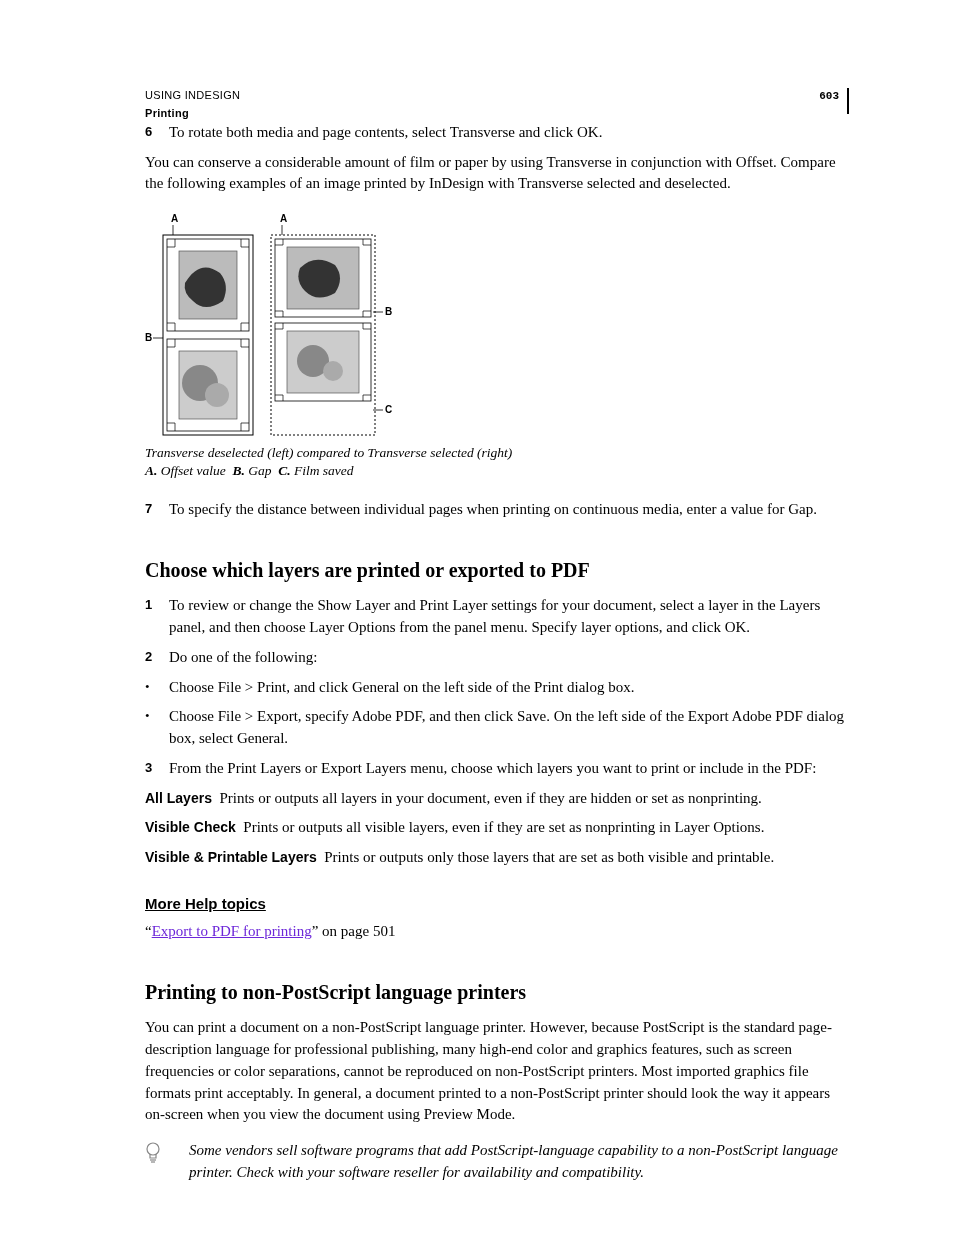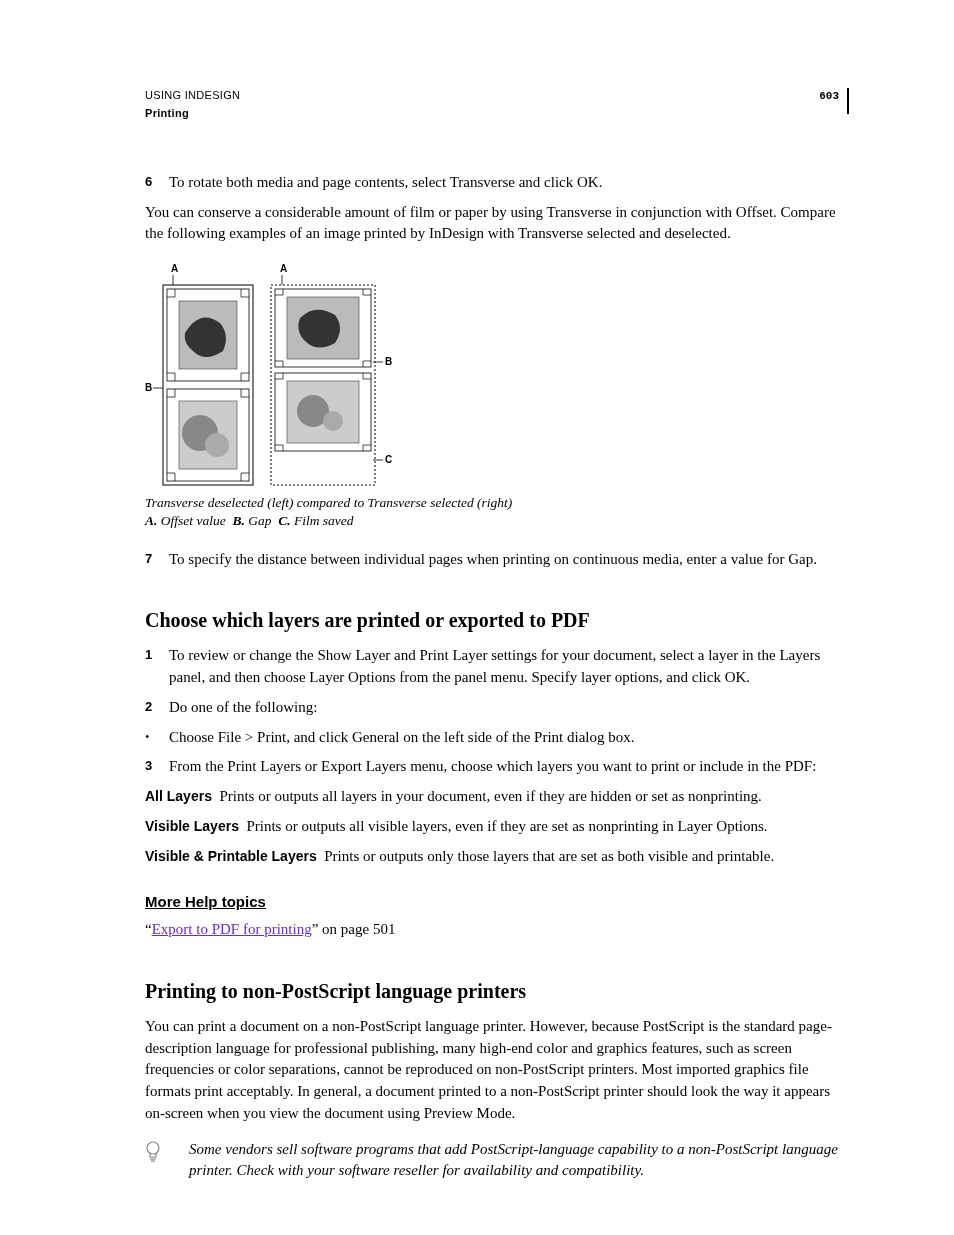--- a/index.html
+++ b/index.html
@@ -10,21 +10,20 @@
     color: #000;
     background: #fff;
     width: 954px;
     margin: 0 auto;
     padding: 88px 105px 60px 145px;
   }
   .header-row {
     display: flex;
     justify-content: space-between;
     align-items: flex-start;
-    margin-bottom: 50px;
   }
   .header-left {
     font-family: "Myriad Pro", Arial, sans-serif;
     font-size: 11px;
     letter-spacing: 0.3px;
   }
   .header-subtitle {
     font-weight: bold;
     font-size: 11px;
     margin-top: 2px;
@@ -256,34 +255,37 @@
   <li>
     <span class="num">2</span>
     <span class="txt">Do one of the following:</span>
   </li>
 </ol>
 
 <ul class="bullets">
   <li>
       <span>Choose File &gt; Print, and click General on the left side of the Print dialog box.</span>
     </li>
+  <li>
+      <span>Choose File &gt; Export, specify Adobe PDF, and then click Save. On the left side of the Export Adobe PDF dialog box, select General.</span>
+    </li>
 </ul>
 
 <ol class="steps">
   <li>
     <span class="num">3</span>
     <span class="txt">From the Print Layers or Export Layers menu, choose which layers you want to print or include in the PDF:</span>
   </li>
 </ol>
 
 <p class="def-line">
   <span class="def-term">All Layers</span>&nbsp;&nbsp;<span>Prints or outputs all layers in your document, even if they are hidden or set as nonprinting.</span>
 </p>
 <p class="def-line">
-  <span class="def-term">Visible Layers</span>&nbsp;&nbsp;<span>Prints or outputs all visible layers, even if they are set as nonprinting in Layer Options.</span>
+  <span class="def-term">Visible Check</span>&nbsp;&nbsp;<span>Prints or outputs all visible layers, even if they are set as nonprinting in Layer Options.</span>
 </p>
 <p class="def-line">
   <span class="def-term">Visible &amp; Printable Layers</span>&nbsp;&nbsp;<span>Prints or outputs only those layers that are set as both visible and printable.</span>
 </p>
 
 <div class="more-help">More Help topics</div>
 <p>
   <span>“</span><a href="#" class="link">Export to PDF for printing</a><span>” on page 501</span>
 </p>
 

